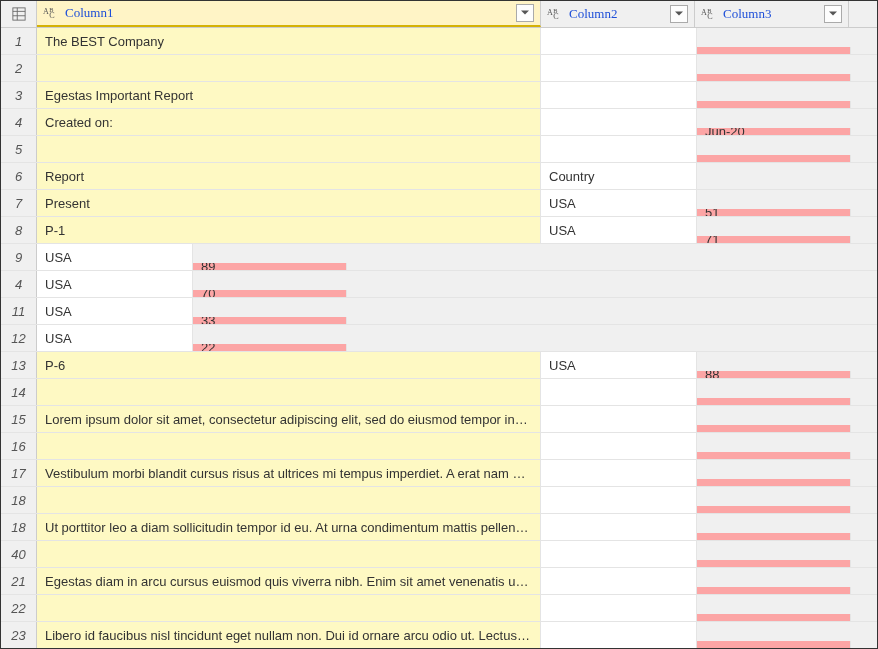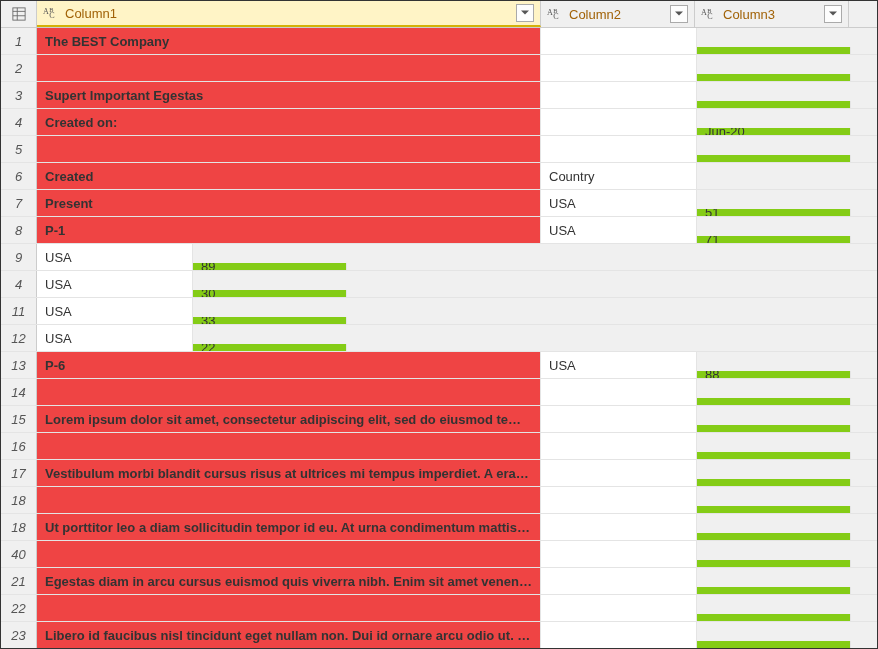--- a/index.html
+++ b/index.html
@@ -55,22 +55,23 @@
     .col3 { width: 154px; }
     .colgap { flex: 1; background: #f0f0f0; min-width: 10px; }
     .type-icon {
       width: 18px;
       height: 16px;
       margin-right: 4px;
       flex-shrink: 0;
     }
     .col-label {
       flex: 1;
-      color: #a16207;
+      color: #1d4ed8;
       font-size: 13px;
+      font-family: Liberation Serif, serif;
     }
     .filter-btn {
       width: 18px;
       height: 18px;
       border: 1px solid #aaa;
       background: #fdfdfd;
       display: flex;
       align-items: center;
       justify-content: center;
       cursor: pointer;
@@ -97,23 +98,23 @@
     .cell {
       padding: 0 8px;
       display: flex;
       align-items: center;
       border-right: 1px solid #e4e4e4;
       white-space: nowrap;
       overflow: hidden;
       text-overflow: ellipsis;
       color: #333;
     }
-    .cell.c1 { width: 504px; background: #ef4444; font-weight: bold; }
+    .cell.c1 { width: 504px; background: #fef9c3; }
     .cell.c2 { width: 156px; background: #fff; align-items: center; }
-    .cell.c3 { width: 154px; background: #84cc16; margin-top: 19px; }
+    .cell.c3 { width: 154px; background: #fca5a5; margin-top: 19px; }
     .cell.cgap { flex: 1; background: #f0f0f0; border-right: none; min-width: 10px; }
     .cell span {
       display: block;
       overflow: hidden;
       text-overflow: ellipsis;
       white-space: nowrap;
       width: 100%;
     }
     .scroll-area {
       flex: 1;
@@ -204,21 +205,21 @@
           <span></span>
         </div>
         <div class="cell c3">
           <span></span>
         </div>
         <div class="cell cgap"></div>
       </div>
       <div class="data-row">
         <div class="row-num">3</div>
         <div class="cell c1">
-          <span>Supert Important Egestas</span>
+          <span>Egestas Important Report</span>
         </div>
         <div class="cell c2">
           <span></span>
         </div>
         <div class="cell c3">
           <span></span>
         </div>
         <div class="cell cgap"></div>
       </div>
       <div class="data-row">
@@ -243,21 +244,21 @@
           <span></span>
         </div>
         <div class="cell c3">
           <span></span>
         </div>
         <div class="cell cgap"></div>
       </div>
       <div class="data-row">
         <div class="row-num">6</div>
         <div class="cell c1">
-          <span>Created</span>
+          <span>Report</span>
         </div>
         <div class="cell c2">
           <span>Country</span>
         </div>
         <div class="cell cgap"></div>
       </div>
       <div class="data-row">
         <div class="row-num">7</div>
         <div class="cell c1">
           <span>Present</span>
@@ -292,21 +293,21 @@
           <span>89</span>
         </div>
         <div class="cell cgap"></div>
       </div>
       <div class="data-row">
         <div class="row-num">4</div>
         <div class="cell c2">
           <span>USA</span>
         </div>
         <div class="cell c3">
-          <span>30</span>
+          <span>70</span>
         </div>
         <div class="cell cgap"></div>
       </div>
       <div class="data-row">
         <div class="row-num">11</div>
         <div class="cell c2">
           <span>USA</span>
         </div>
         <div class="cell c3">
           <span>33</span>

